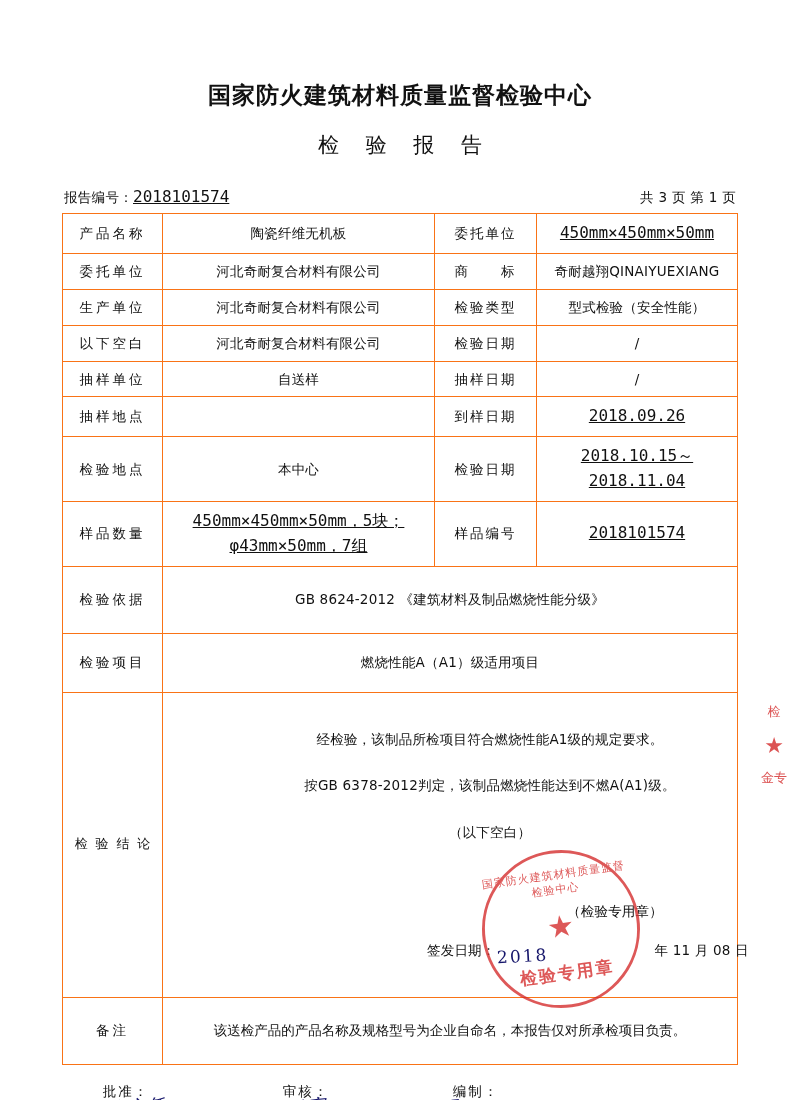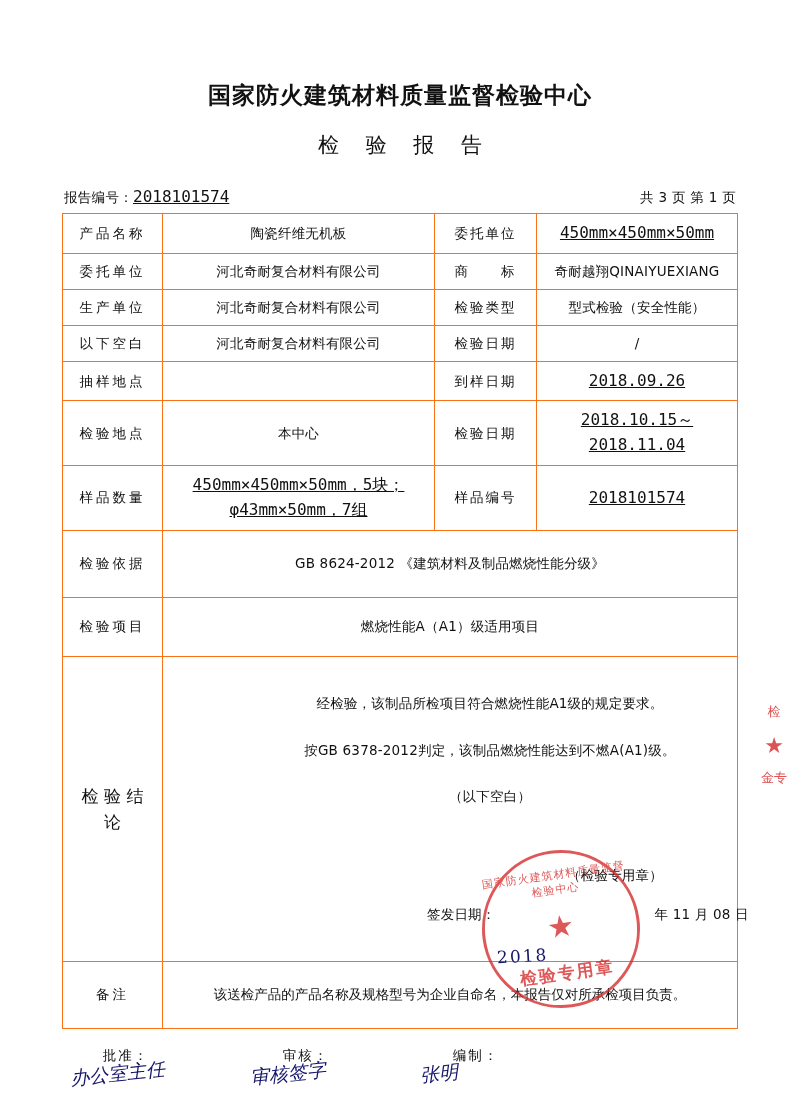--- a/index.html
+++ b/index.html
@@ -85,21 +85,22 @@
   }
   .row-sample td { height: 50px; }
   .basis-row td { height: 52px; }
   .item-row td { height: 44px; }
 
   .concl-label {
     width: 92px;
     text-align: center;
     letter-spacing: 0;
     line-height: 2.9;
-    font-size: 17px;
+    font-size: 13px;
+    font-family: Liberation Mono, monospace;
   }
   .concl-body {
     height: 290px;
     vertical-align: top;
     padding: 26px 14px 10px 14px;
     position: relative;
   }
   .concl-line {
     margin: 0 0 26px 80px;
     letter-spacing: 0.2px;
@@ -255,20 +256,26 @@
       <tr>
         <td class="lbl">生产单位</td>
         <td class="val">河北奇耐复合材料有限公司</td>
         <td class="lbl2">检验类型</td>
         <td class="val">型式检验（安全性能）</td>
       </tr>
       <tr>
         <td class="lbl">以下空白</td>
         <td class="val">河北奇耐复合材料有限公司</td>
         <td class="lbl2">检验日期</td>
+        <td class="val">/</td>
+      </tr>
+      <tr>
+        <td class="lbl">抽样单位</td>
+        <td class="val">自送样</td>
+        <td class="lbl2">抽样日期</td>
         <td class="val">/</td>
       </tr>
       <tr>
         <td class="lbl">抽样地点</td>
         <td class="val"></td>
         <td class="lbl2">到样日期</td>
         <td class="val mono-ish">2018.09.26</td>
       </tr>
       <tr>
         <td class="lbl">检验地点</td>

